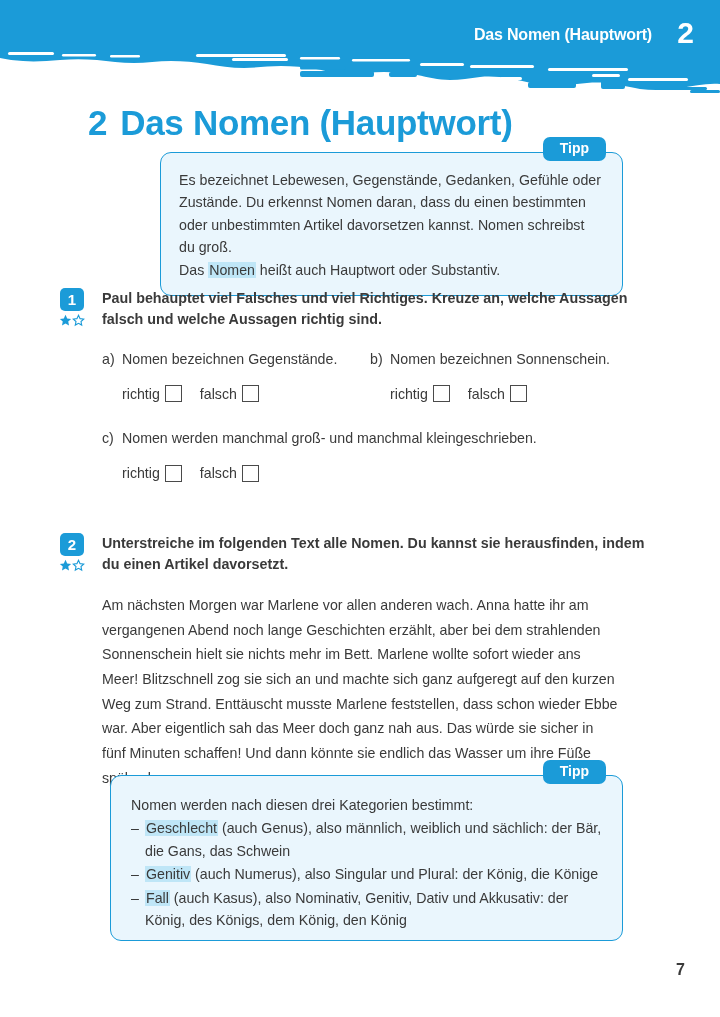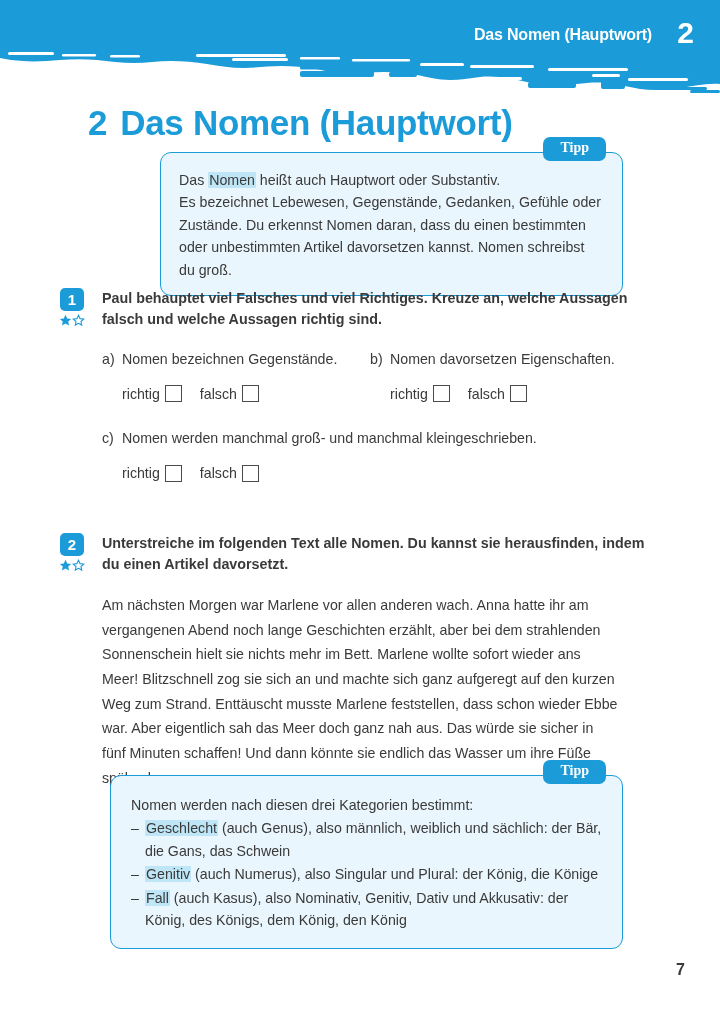--- a/index.html
+++ b/index.html
@@ -77,21 +77,20 @@
     top: -16px;
     right: 16px;
     background: #1b9bd8;
     color: #ffffff;
     font-size: 14px;
     font-weight: bold;
     padding: 4px 17px 5px 17px;
     border-radius: 7px;
     line-height: 1.05;
     z-index: 3;
-    font-family: Liberation Serif, serif;
   }
   .tipp-body {
     padding: 16px 18px 14px 18px;
     font-size: 14.2px;
     line-height: 1.58;
     color: #3a3a3a;
   }
   .tipp-body p { margin: 0; }
   .hl {
     background: #bfe6f7;
@@ -267,22 +266,22 @@
 </div>
 
 <div class="page-title">
   <span class="tnum">2</span><span>Das Nomen (Hauptwort)</span>
 </div>
 
 <div class="tipp-wrap" style="left:160px; top:152px; width:463px;">
   <div class="tipp-box">
     <div class="tipp-tab">Tipp</div>
     <div class="tipp-body">
+      <p>Es bezeichnet Lebewesen, Gegenstände, Gedanken, Gefühle oder Zustände. Du erkennst Nomen daran, dass du einen bestimmten oder unbestimmten Artikel davorsetzen kannst. Nomen schreibst du groß.</p>
       <p><span>Das </span><span class="hl">Nomen</span><span> heißt auch Hauptwort oder Substantiv.</span></p>
-      <p>Es bezeichnet Lebewesen, Gegenstände, Gedanken, Gefühle oder Zustände. Du erkennst Nomen daran, dass du einen bestimmten oder unbestimmten Artikel davorsetzen kannst. Nomen schreibst du groß.</p>
     </div>
   </div>
 </div>
 
 <div class="exercise" style="left:55px; top:288px; width:600px;">
   <div class="ex-marker">
     <span class="ex-num">1</span>
     <span class="ex-stars">
       <svg width="13" height="13" viewBox="0 0 20 20">
           <path fill="#1b9bd8" d="M10 1.2l2.6 5.6 6.1.7-4.5 4.1 1.2 6-5.4-3-5.4 3 1.2-6L1.3 7.5l6.1-.7z"></path>
@@ -305,21 +304,21 @@
               <span>richtig</span>
               <span class="cbox"></span>
             </span><span class="opt">
               <span>falsch</span>
               <span class="cbox"></span>
             </span>
         </div>
       </div>
       <div class="col-b">
         <div class="q-row">
-          <span class="q-marker">b)</span><span>Nomen davorsetzen Eigenschaften.</span>
+          <span class="q-marker">b)</span><span>Nomen bezeichnen Sonnenschein.</span>
         </div>
         <div class="opt-line" style="margin-left:20px;">
           <span class="opt">
               <span>richtig</span>
               <span class="cbox"></span>
             </span><span class="opt">
               <span>falsch</span>
               <span class="cbox"></span>
             </span>
         </div>
@@ -357,21 +356,21 @@
   <div class="ex-instruction">Unterstreiche im folgenden Text alle Nomen. Du kannst sie herausfinden, indem du einen Artikel davorsetzt.</div>
 
   <div class="ex-content">
     <div class="passage" style="width:516px;">Am nächsten Morgen war Marlene vor allen anderen wach. Anna hatte ihr am vergangenen Abend noch lange Geschichten erzählt, aber bei dem strahlenden Sonnenschein hielt sie nichts mehr im Bett. Marlene wollte sofort wieder ans Meer! Blitzschnell zog sie sich an und machte sich ganz aufgeregt auf den kurzen Weg zum Strand. Enttäuscht musste Marlene feststellen, dass schon wieder Ebbe war. Aber eigentlich sah das Meer doch ganz nah aus. Das würde sie sicher in fünf Minuten schaffen! Und dann könnte sie endlich das Wasser um ihre Füße spülen lassen.</div>
   </div>
 </div>
 
 <div class="tipp-wrap" style="left:110px; top:775px; width:513px;">
   <div class="tipp-box">
     <div class="tipp-tab">Tipp</div>
-    <div class="tipp-body" style="padding:18px 20px 16px 20px;">
+    <div class="tipp-body" style="padding:18px 20px 8px 20px;">
       <p class="tipp-intro">Nomen werden nach diesen drei Kategorien bestimmt:</p>
       <ul class="tl">
         <li>
           <span class="dash">–</span><span class="hl">Geschlecht</span><span> (auch Genus), also männlich, weiblich und sächlich: der Bär, die Gans, das Schwein</span>
         </li>
         <li>
           <span class="dash">–</span><span class="hl">Genitiv</span><span> (auch Numerus), also Singular und Plural: der König, die Könige</span>
         </li>
         <li>
           <span class="dash">–</span><span class="hl">Fall</span><span> (auch Kasus), also Nominativ, Genitiv, Dativ und Akkusativ: der König, des Königs, dem König, den König</span>

